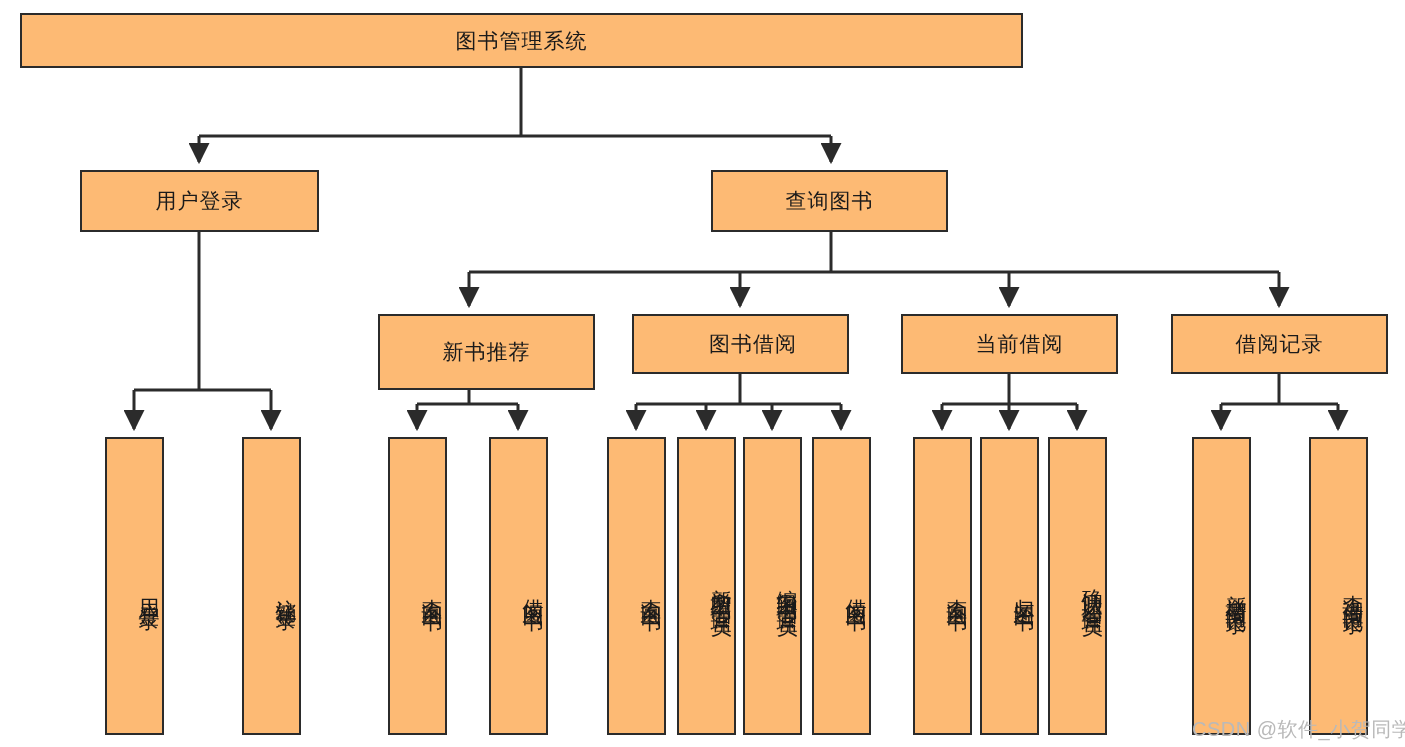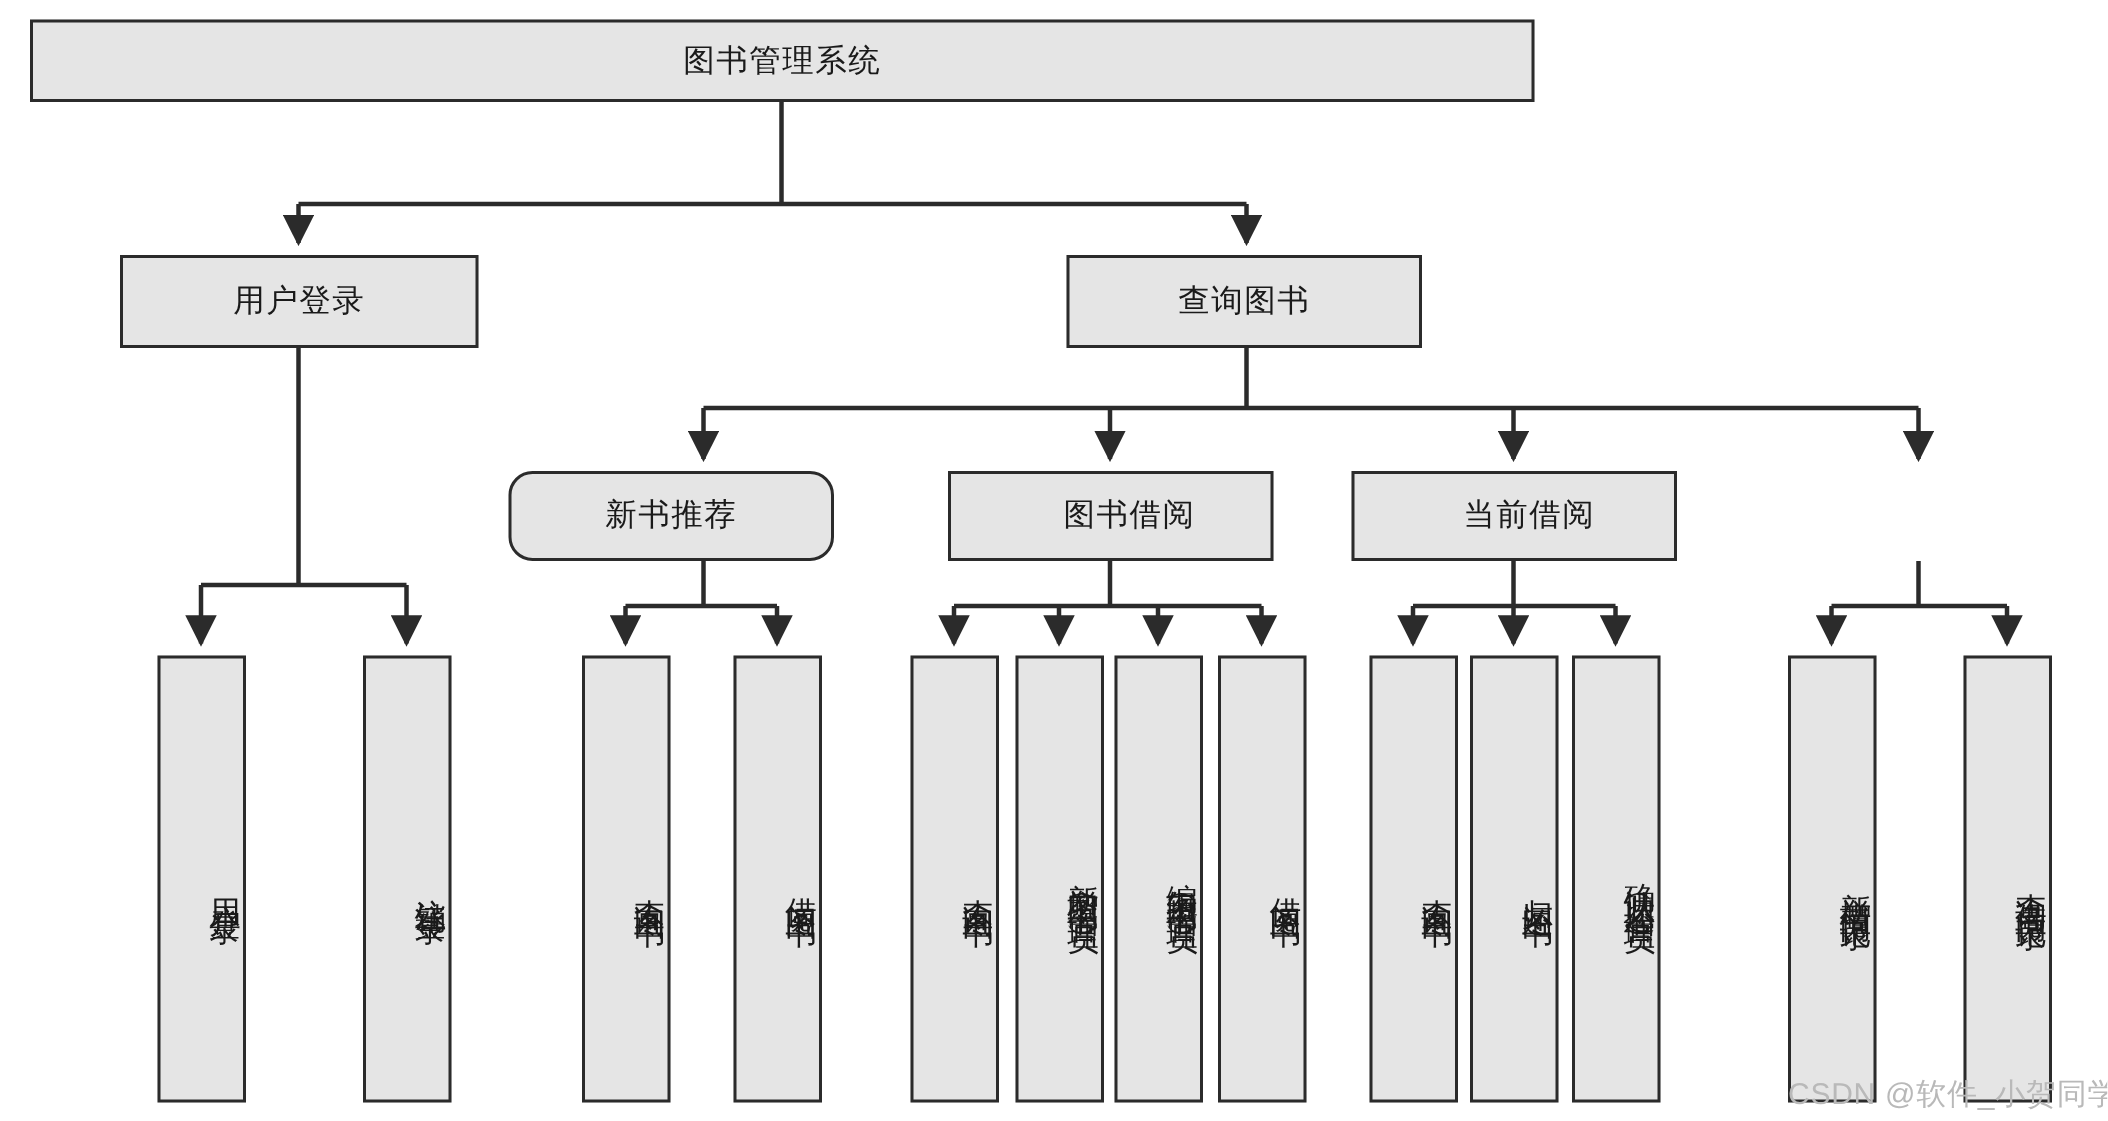--- a/index.html
+++ b/index.html
@@ -23,21 +23,21 @@
     left: 0;
     top: 0;
     width: 1405px;
     height: 747px;
     pointer-events: none;
   }
   .node {
     position: absolute;
     box-sizing: border-box;
     border: 2px solid #2b2b2b;
-    background: #e5e5e5;
+    background: #fdba74;
     display: flex;
     align-items: center;
     justify-content: center;
     color: #1a1a1a;
   }
   .node.horizontal {
     font-size: 21px;
     letter-spacing: 1px;
     line-height: 1.2;
   }
@@ -126,28 +126,31 @@
     <span>图书管理系统</span>
   </div>
 
   <div class="node horizontal" style="left:80px; top:170px; width:239px; height:62px;">
     <span>用户登录</span>
   </div>
   <div class="node horizontal" style="left:711px; top:170px; width:237px; height:62px;">
     <span>查询图书</span>
   </div>
 
-  <div class="node horizontal" style="left:339px; top:314px; width:217px; height:60px;border-radius:16px;">
+  <div class="node horizontal" style="left:378px; top:314px; width:217px; height:76px;">
     <span>新书推荐</span>
   </div>
   <div class="node horizontal" style="left:632px; top:314px; width:217px; height:60px;padding-left:25px;">
     <span>图书借阅</span>
   </div>
   <div class="node horizontal" style="left:901px; top:314px; width:217px; height:60px;padding-left:20px;">
     <span>当前借阅</span>
+  </div>
+  <div class="node horizontal" style="left:1171px; top:314px; width:217px; height:60px;">
+    <span>借阅记录</span>
   </div>
 
   <div class="node vertical" style="left:105px; top:437px; width:59px; height:298px;">
     <span class="vlabel">用户登录</span>
   </div>
   <div class="node vertical" style="left:242px; top:437px; width:59px; height:298px;">
     <span class="vlabel">注销登录</span>
   </div>
 
   <div class="node vertical" style="left:388px; top:437px; width:59px; height:298px;">

